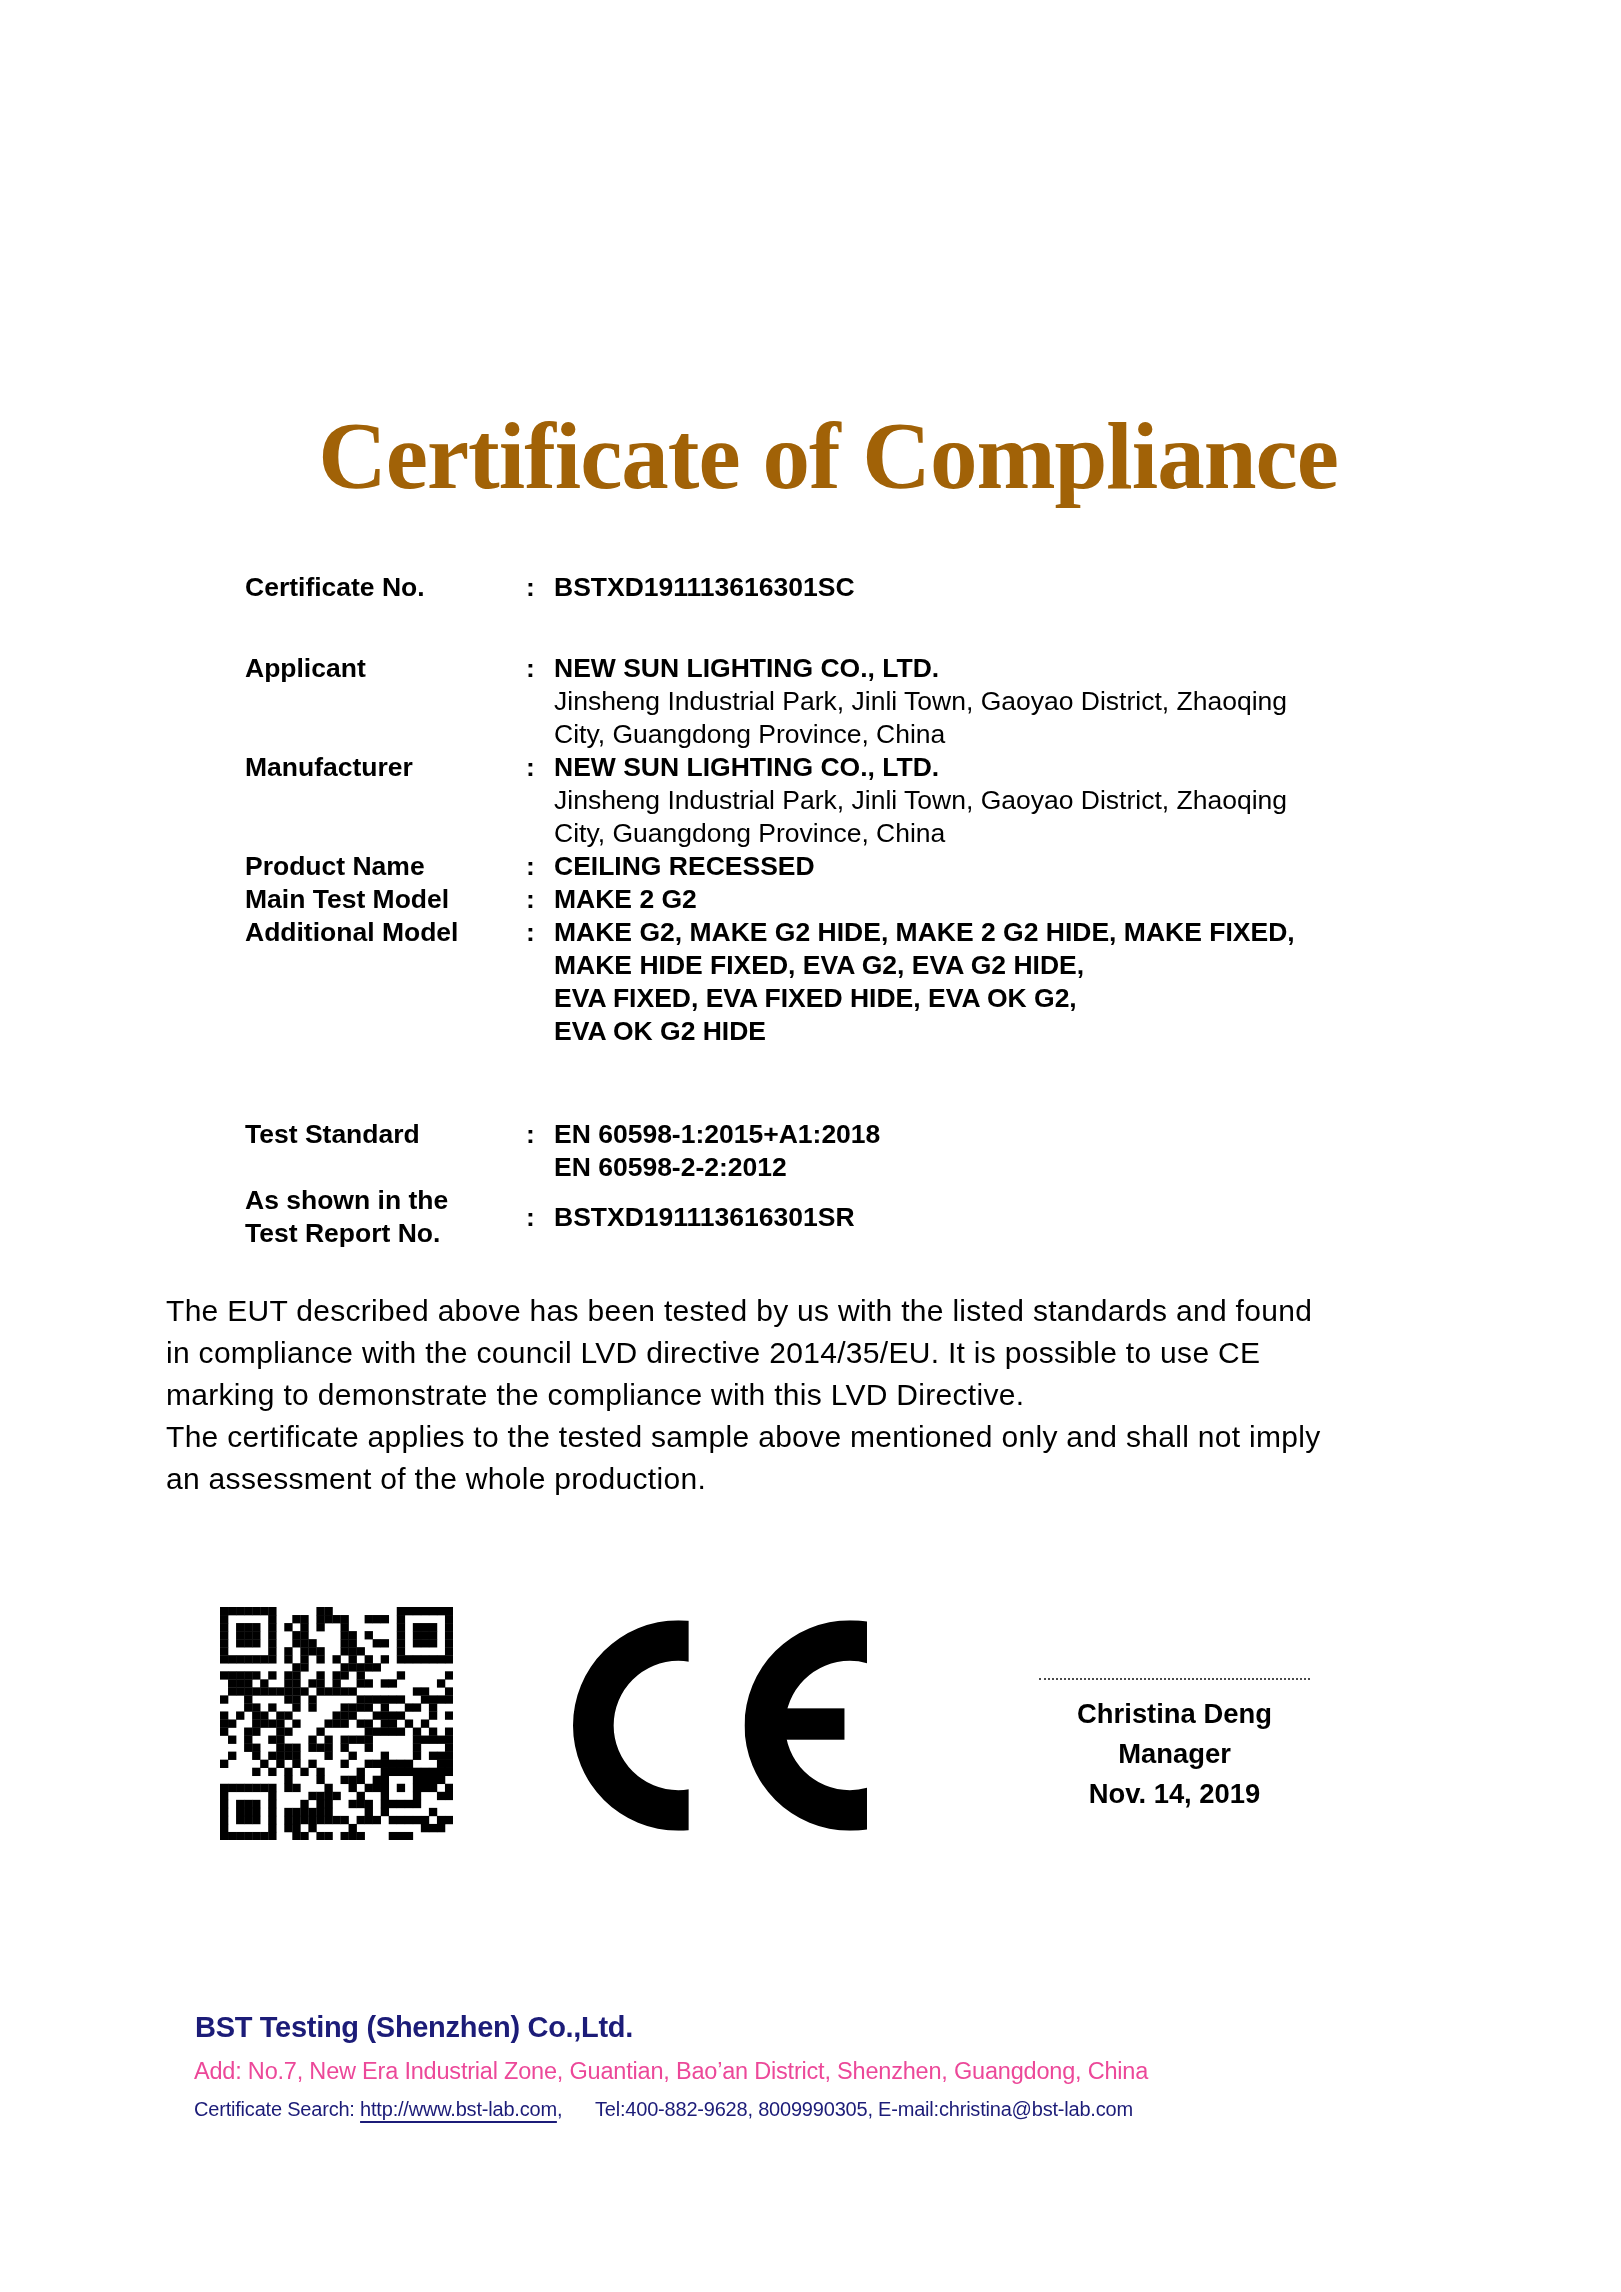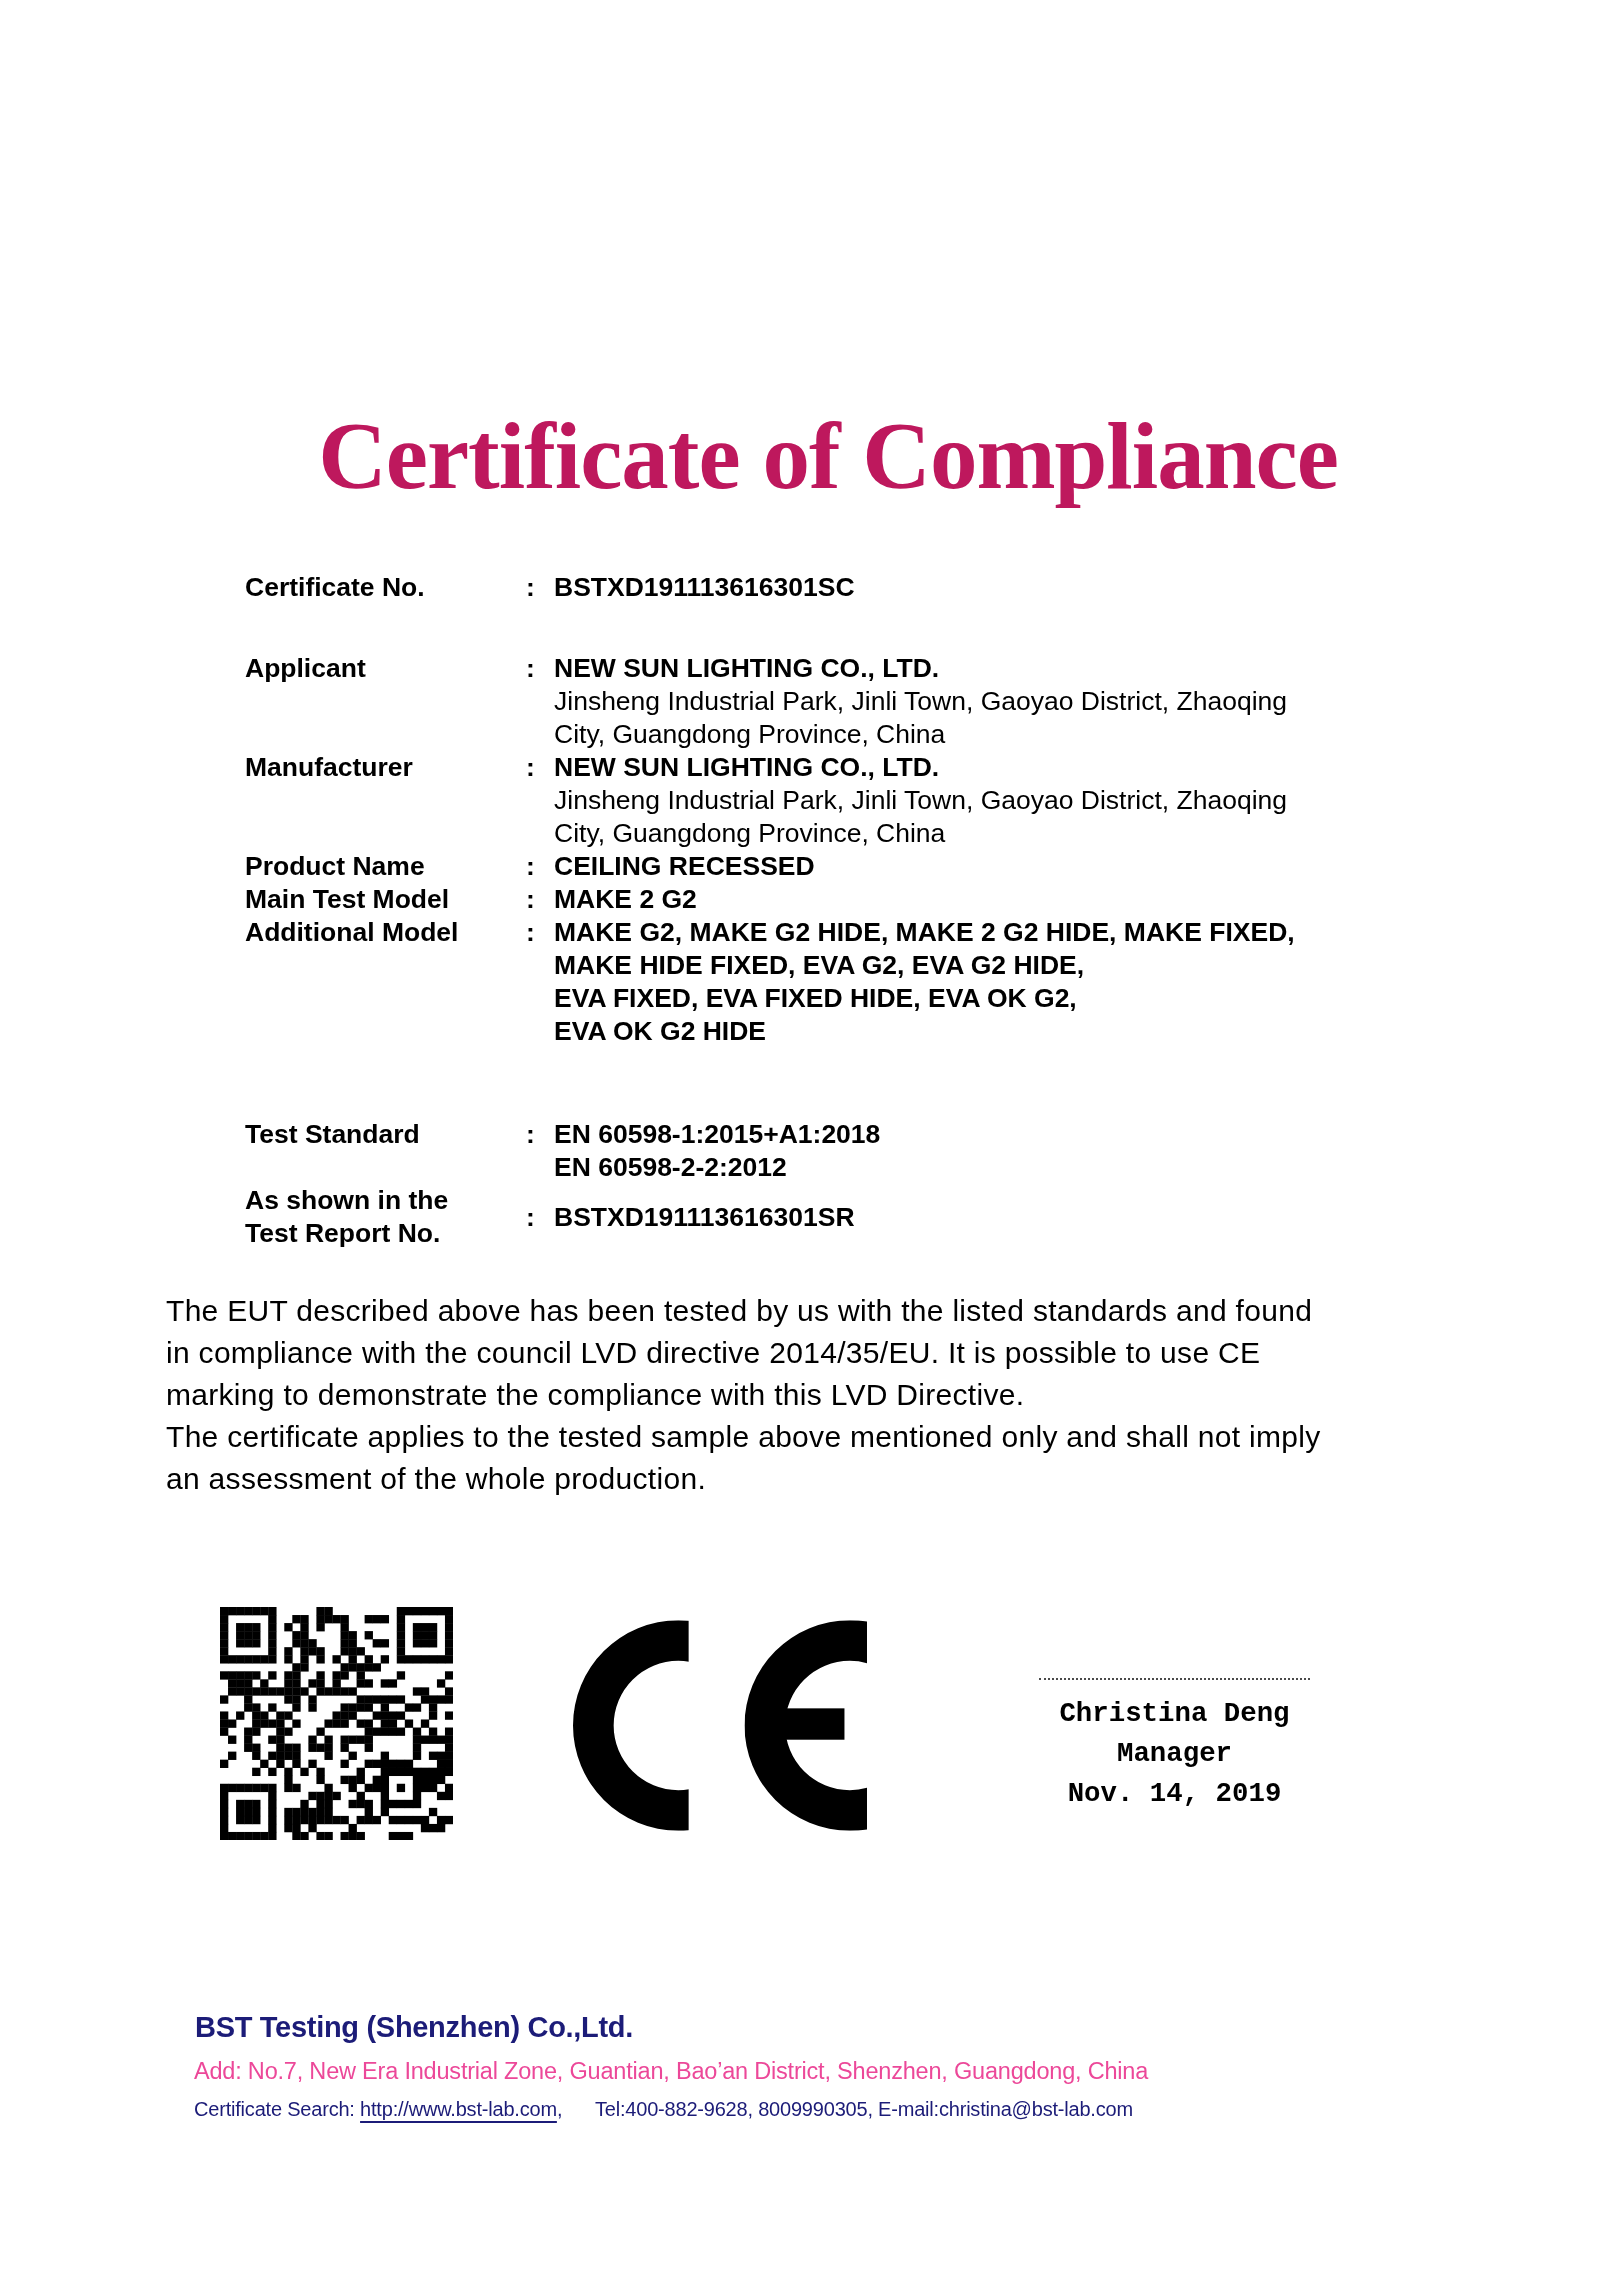--- a/index.html
+++ b/index.html
@@ -11,21 +11,21 @@
     overflow:hidden;
   }
   
   #title{
     position:absolute;top:404px;left:0;width:1621px;
     padding-left:35px;box-sizing:border-box;
     text-align:center;
     font-family:"Liberation Serif","DejaVu Serif",serif;
     font-weight:bold;
     font-size:95px;line-height:1.1;
-    color:#be185d;
+    color:#a16207;
     letter-spacing:-1px;
     white-space:nowrap;
   }
   
   #fields{
     position:absolute;top:571px;left:245px;width:1191px;
     font-size:26.5px;line-height:33px;
   }
   .row{display:flex;align-items:flex-start;}
   .row.gap-applicant{margin-top:48px;}
@@ -44,21 +44,21 @@
   }
   #statement div{white-space:nowrap;}
   
   #qr{position:absolute;top:1607px;left:220px;width:233px;height:233px;}
   
   #ce{position:absolute;top:1620px;left:573px;width:294px;height:211px;}
   
   #signature{
     position:absolute;top:1678px;left:1000px;width:349px;
     text-align:center;
-    font-size:27.4px;font-weight:bold;line-height:40px;font-family:Liberation Mono, monospace;
+    font-size:27.4px;font-weight:bold;line-height:40px;
   }
   .dotline{
     width:271px;height:0;margin:0 auto;
     border-top:2.9px dotted #4a4a4a;
   }
   .sig-name{margin-top:13.7px;}
   
   #footer-company{
     position:absolute;top:2011px;left:195px;
     font-size:29px;font-weight:bold;color:#1c1c78;

